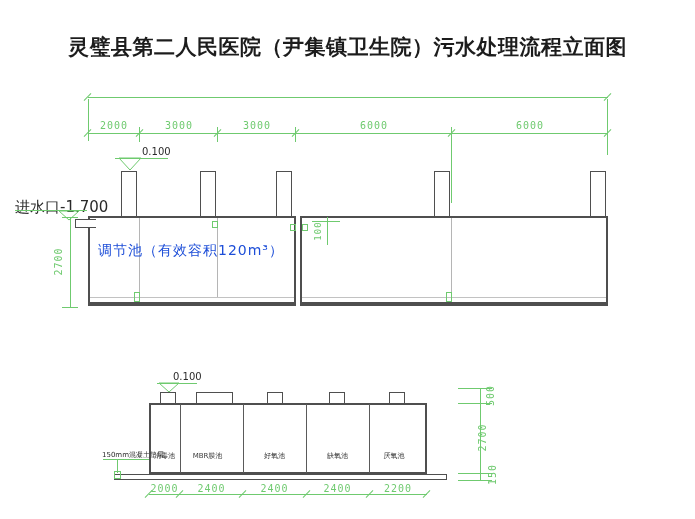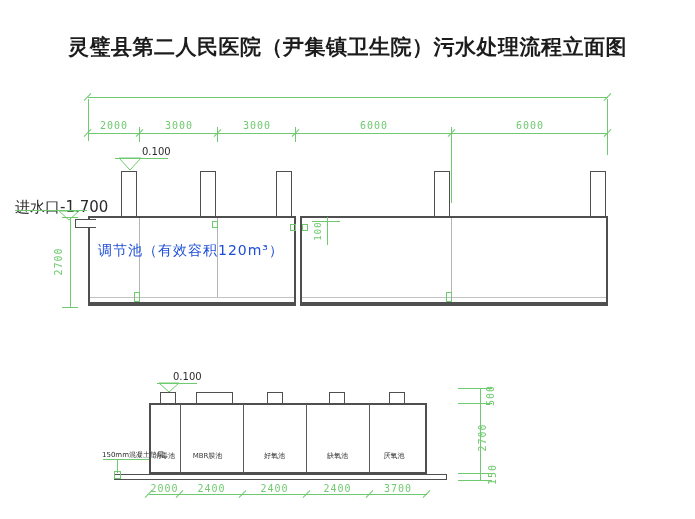--- a/index.html
+++ b/index.html
@@ -143,21 +143,21 @@
   <div class="tick" style="left:148px;top:489px;"></div>
   <div class="tick" style="left:179px;top:489px;"></div>
   <div class="tick" style="left:242px;top:489px;"></div>
   <div class="tick" style="left:306px;top:489px;"></div>
   <div class="tick" style="left:369px;top:489px;"></div>
   <div class="tick" style="left:426px;top:489px;"></div>
   <div class="dimtext" style="left:149px;top:483px;width:31px;">2000</div>
   <div class="dimtext" style="left:180px;top:483px;width:63px;">2400</div>
   <div class="dimtext" style="left:243px;top:483px;width:63px;">2400</div>
   <div class="dimtext" style="left:306px;top:483px;width:63px;">2400</div>
-  <div class="dimtext" style="left:369px;top:483px;width:58px;">3700</div>
+  <div class="dimtext" style="left:369px;top:483px;width:58px;">2200</div>
 
   <div class="gline-v" style="left:480px;top:388px;height:93px;"></div>
   <div class="gline-h" style="left:458px;top:388px;width:34px;"></div>
   <div class="gline-h" style="left:458px;top:403px;width:34px;"></div>
   <div class="gline-h" style="left:458px;top:473px;width:34px;"></div>
   <div class="gline-h" style="left:458px;top:480px;width:34px;"></div>
   <div class="vtext" style="left:477px;top:390px;width:26px;">500</div>
   <div class="vtext" style="left:466px;top:432px;width:32px;">2700</div>
   <div class="vtext" style="left:481px;top:469px;width:22px;">150</div>
 

